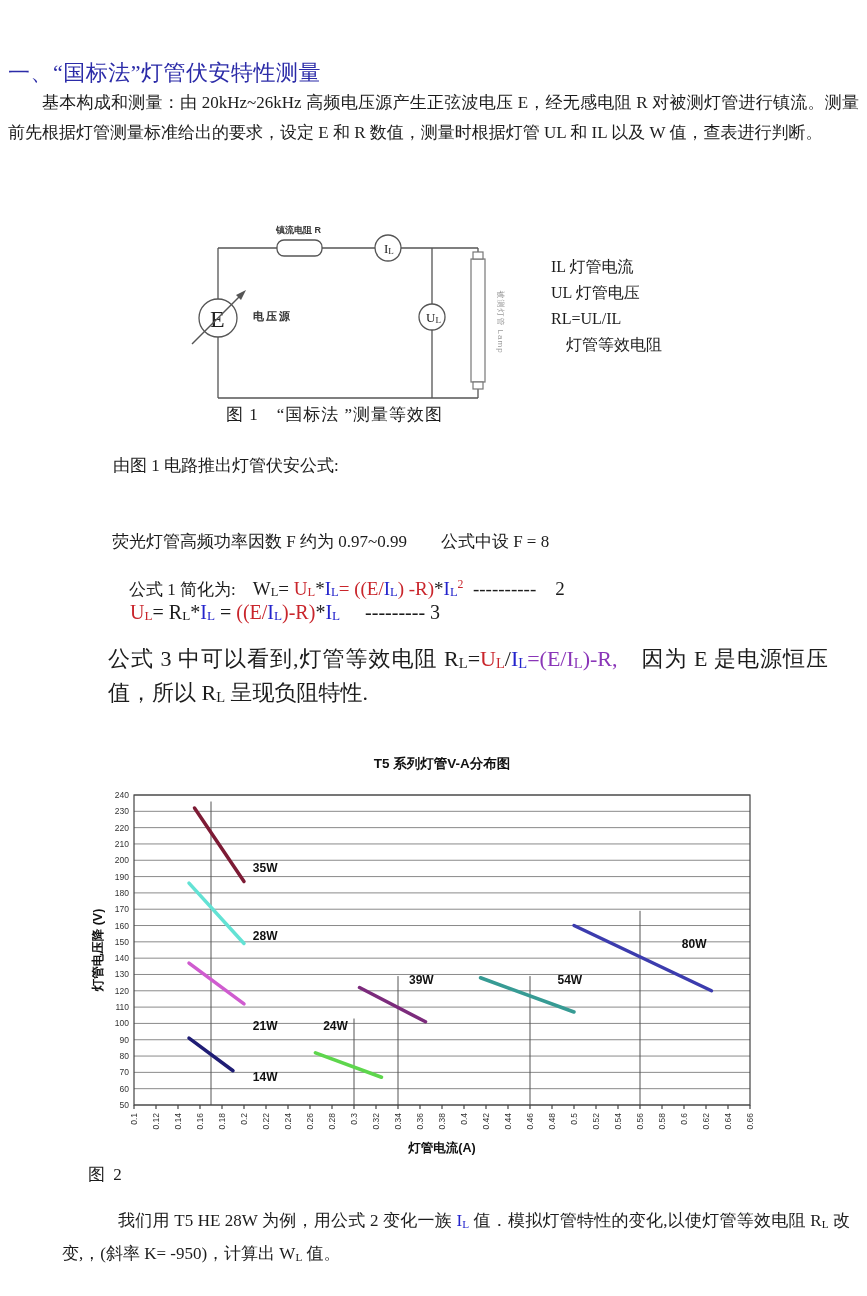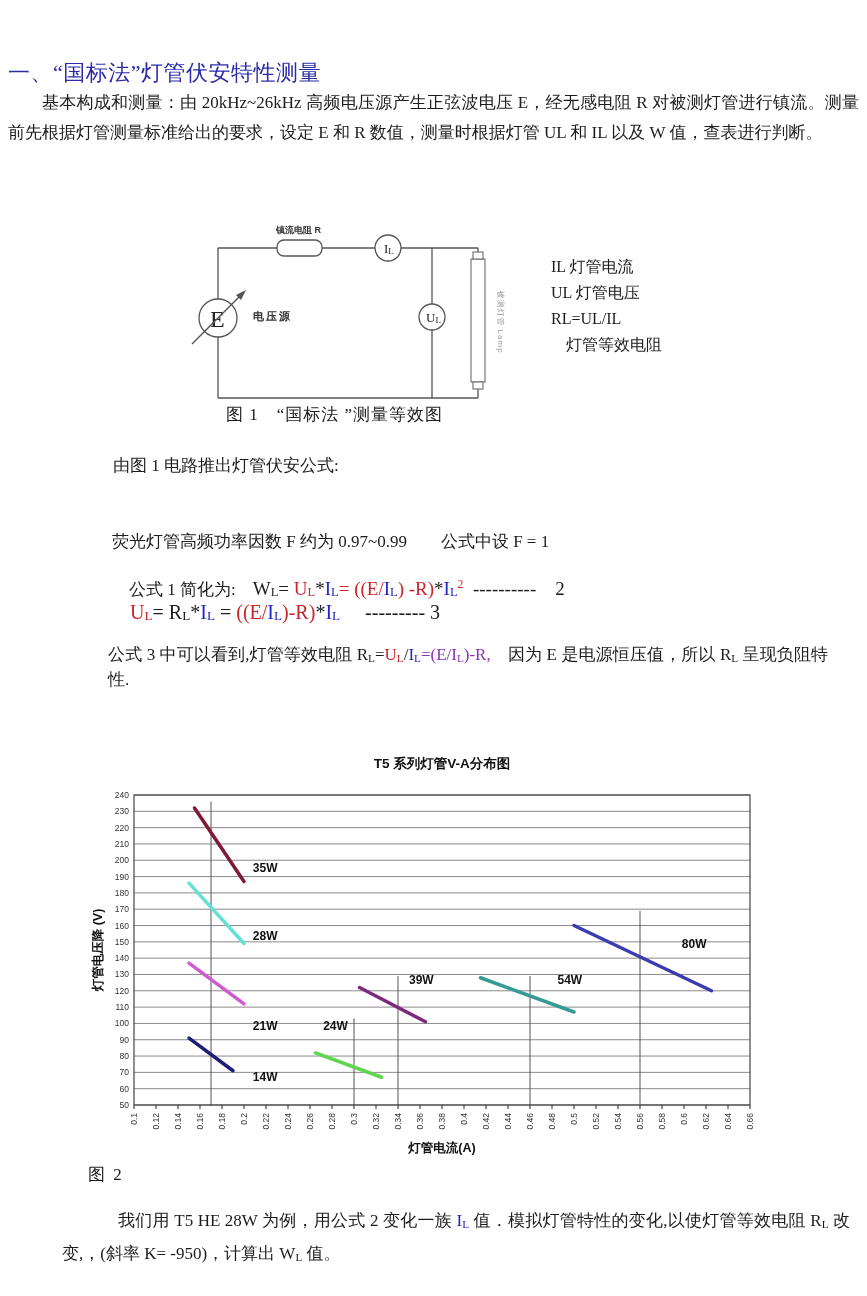--- a/index.html
+++ b/index.html
@@ -20,21 +20,21 @@
   .metersub{font-size:9px;}
   .lamptxt{font:8px "Liberation Sans",sans-serif;fill:#999;letter-spacing:1px;}
   
   .fline{white-space:pre;}
   #fintro{left:113px;top:454px;font-size:17px;}
   #f1{left:135px;top:487px;font-size:20px;}
   #factor{left:112px;top:530px;font-size:17px;}
   #f2line{left:112px;top:558px;font-size:17px;}
   #f2line .formula{font-size:19px;}
   #f3{left:130px;top:601px;font-size:20px;}
-  #note3{left:108px;top:644px;width:720px;font-size:17px;line-height:22px;text-align:justify;}
+  #note3{left:108px;top:644px;width:720px;font-size:22px;line-height:30px;text-align:justify;}
   .sub{font-size:66%;vertical-align:-8%;}
   .sup{font-size:62%;vertical-align:super;}
   
   #chartsvg{left:88px;top:748px;}
   .c-title{font:bold 13.5px "Liberation Sans",sans-serif;fill:#111;}
   .c-tick{font:8.5px "Liberation Sans",sans-serif;fill:#333;}
   .c-grid{stroke:#8a8a8a;stroke-width:1;}
   .c-axis{stroke:#444;stroke-width:1.2;}
   .c-vline{stroke:#555;stroke-width:1;}
   .c-serieslabel{font:bold 12px "Liberation Sans",sans-serif;fill:#111;}
@@ -83,21 +83,21 @@
   <div class="abs" id="fig1caption">图 1　“国标法 ”测量等效图</div>
 
   <div class="abs" id="fig1notes">
     <div class="note-line">IL 灯管电流</div>
     <div class="note-line">UL 灯管电压</div>
     <div class="note-line">RL=UL/IL</div>
     <div class="note-line">灯管等效电阻</div>
   </div>
 
   <div class="abs" id="fintro">由图 1 电路推出灯管伏安公式:</div>
-  <div class="abs" id="factor">荧光灯管高频功率因数 F 约为 0.97~0.99　　公式中设 F = 1</div>
+  <div class="abs" id="factor">荧光灯管高频功率因数 F 约为 0.97~0.99　　公式中设 F = 8</div>
   <div class="abs fline" id="f2line">
     <span>公式 1 简化为:　</span><span class="formula"><span><span>W</span><span class="sub">L</span></span><span><span>= </span></span><span style="color: rgb(201, 37, 43);"><span>U</span><span class="sub">L</span></span><span><span>*</span></span><span style="color: rgb(35, 35, 204);"><span>I</span><span class="sub">L</span></span><span style="color: rgb(201, 37, 43);"><span>= ((E/</span></span><span style="color: rgb(35, 35, 204);"><span>I</span><span class="sub">L</span></span><span style="color: rgb(201, 37, 43);"><span>) -R)</span></span><span><span>*</span></span><span style="color: rgb(35, 35, 204);"><span>I</span><span class="sub">L</span></span><span style="color: rgb(201, 37, 43);"><span class="sup">2</span></span><span><span>  ----------    2</span></span></span>
   </div>
   <div class="abs fline" id="f3"><span style="color: rgb(201, 37, 43);"><span>U</span><span class="sub">L</span></span><span><span>= </span></span><span><span>R</span><span class="sub">L</span></span><span><span>*</span></span><span style="color: rgb(35, 35, 204);"><span>I</span><span class="sub">L</span></span><span><span> = </span></span><span style="color: rgb(201, 37, 43);"><span>((E/</span></span><span style="color: rgb(35, 35, 204);"><span>I</span><span class="sub">L</span></span><span style="color: rgb(201, 37, 43);"><span>)-R)</span></span><span><span>*</span></span><span style="color: rgb(35, 35, 204);"><span>I</span><span class="sub">L</span></span><span><span>     --------- 3</span></span></div>
   <div class="abs" id="note3"><span><span>公式 3 中可以看到,灯管等效电阻 </span></span><span><span>R</span><span class="sub">L</span></span><span><span>=</span></span><span style="color: rgb(201, 37, 43);"><span>U</span><span class="sub">L</span></span><span><span>/</span></span><span style="color: rgb(35, 35, 204);"><span>I</span><span class="sub">L</span></span><span style="color: rgb(138, 53, 184);"><span>=(E/</span></span><span style="color: rgb(138, 53, 184);"><span>I</span><span class="sub">L</span></span><span style="color: rgb(138, 53, 184);"><span>)-R,</span></span><span><span>　因为 E 是电源恒压值，所以 </span></span><span><span>R</span><span class="sub">L</span></span><span><span> 呈现负阻特性.</span></span></div>
 
   <svg class="abs" id="chartsvg" width="700" height="412" viewBox="0 0 700 412">
       <text x="354" y="20" text-anchor="middle" class="c-title">T5 系列灯管V-A分布图</text>
       <line x1="46" y1="357" x2="662" y2="357" class="c-grid"></line>
       <text x="41" y="360" text-anchor="end" class="c-tick">50</text>

